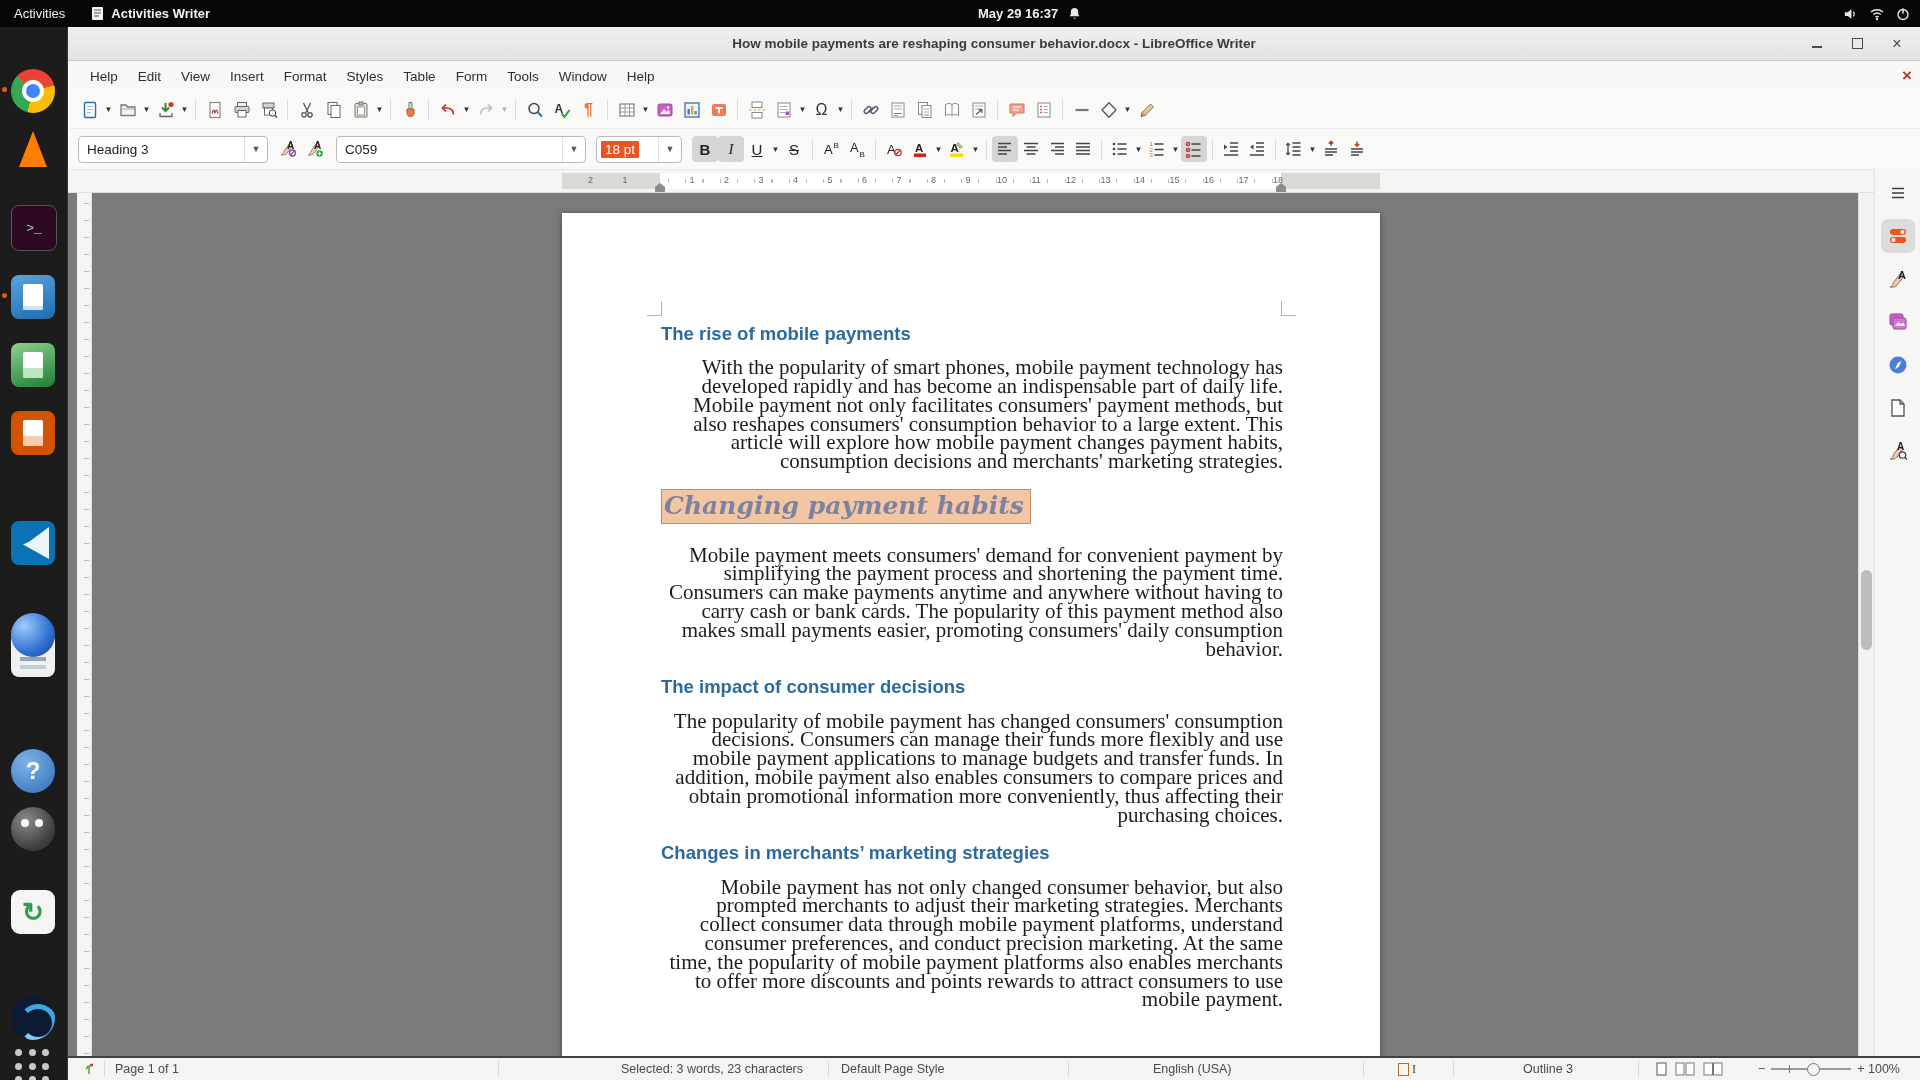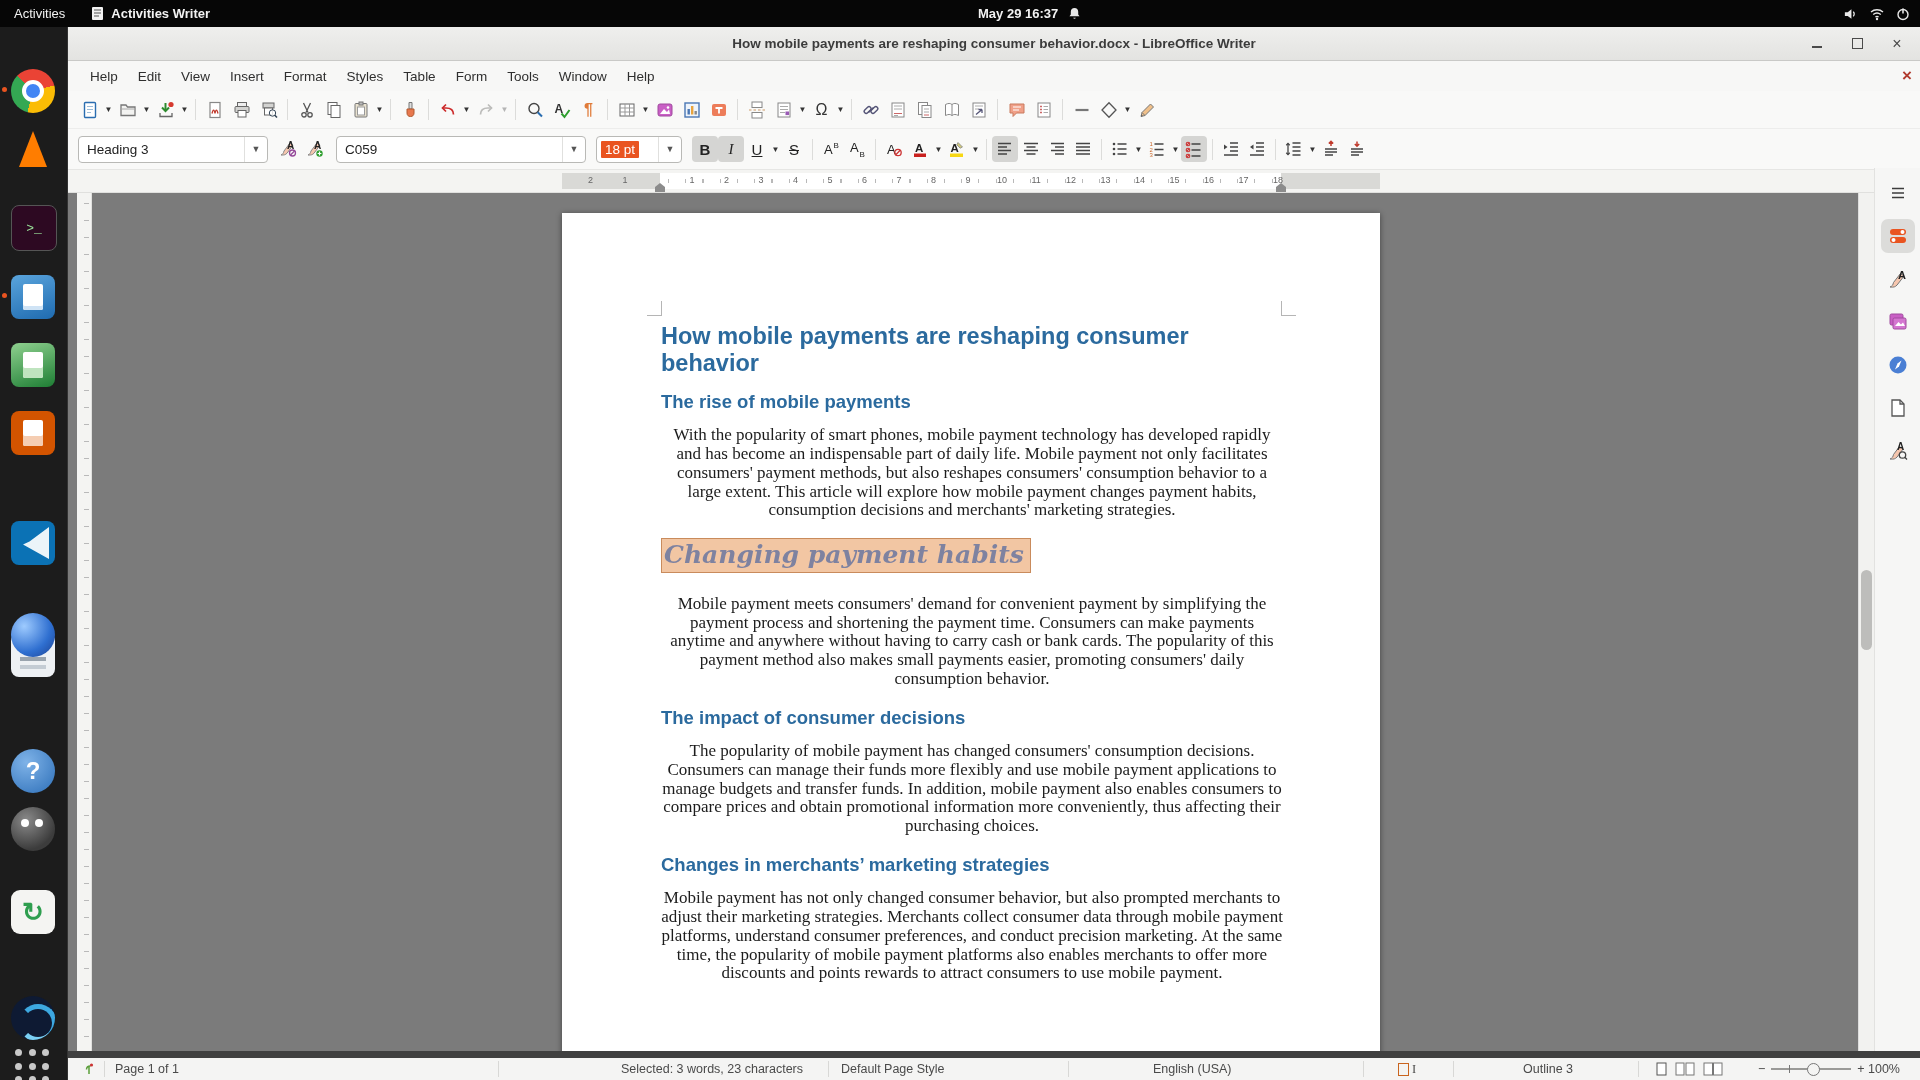--- a/index.html
+++ b/index.html
@@ -106,33 +106,33 @@
   .docarea{flex:1;background:#7b7b7b;position:relative;overflow:hidden;width:1807px;}
   .page{position:absolute;left:494px;top:20px;width:818px;height:1400px;background:#fff;
         box-shadow:0 1px 6px rgba(0,0,0,.45);}
   .corner{position:absolute;width:14px;height:14px;border-color:#b5b5b5;}
   .c-tl{left:94px;top:90px;border-left:1px solid #b5b5b5;border-top:1px solid #b5b5b5;border-left:none;border-top:none;
         border-right:1px solid #b5b5b5;border-bottom:1px solid #b5b5b5;}
   .c-tr{right:88px;top:90px;border-left:1px solid #b5b5b5;border-bottom:1px solid #b5b5b5;}
   .content{position:absolute;left:99px;top:110px;width:622px;color:#1c1c1c;}
   .doc-h1{font-size:23.5px;font-weight:bold;color:#2b6a9e;margin:0 0 14px 0;line-height:1.15;}
   .doc-h2{font-size:18.5px;font-weight:bold;color:#2b6a9e;margin:18px 0 9px 0;line-height:1.15;}
-  .doc-p{font-family:"Liberation Serif",serif;font-size:17px;line-height:18.8px;margin:14px 0 6px 0;text-align:center;}
+  .doc-p{font-family:"Liberation Serif",serif;font-size:21px;line-height:18.8px;margin:14px 0 6px 0;text-align:right;}
   .doc-h3sel{display:inline-block;font-family:"DejaVu Serif",serif;font-style:italic;font-weight:bold;
         font-size:25px;color:#7e82a0;background:#f2c6a3;border:1px solid #c98b5c;padding:2px 6px 3px 2px;
         margin:12px 0 8px 0;line-height:1.1;}
   .vscroll{position:absolute;right:0;top:0;width:16px;height:870px;background:#f2f2f0;border-left:1px solid #ddd;}
   .vthumb{position:absolute;left:2px;top:377px;width:11px;height:80px;background:#bdbdbb;border-radius:6px;}
   
   .sidebar{position:absolute;right:0;top:141px;bottom:22px;width:46px;background:#f6f6f5;border-left:1px solid #e2e2e0;
         display:flex;flex-direction:column;align-items:center;padding-top:8px;gap:9px;box-sizing:border-box;}
   .sbtn{width:34px;height:34px;display:flex;align-items:center;justify-content:center;border-radius:7px;}
   .sbtn.active{background:#dcdcda;}
   
-  .statusbar{height:22px;background:#f4f4f3;border-top:7px solid #404040;position:relative;font-size:12.5px;
+  .statusbar{height:22px;background:#f4f4f3;border-top:2px solid #404040;position:relative;font-size:12.5px;
         color:#4a4a4a;flex:0 0 auto;}
   .st{position:absolute;top:0;height:22px;display:flex;align-items:center;}
   .ssep{position:absolute;top:3px;width:1px;height:16px;background:#d8d8d6;}
   .insbox{width:9px;height:11px;border:1px solid #c9641e;margin-right:3px;}
   .zoomline{width:80px;height:2px;background:#9a9a98;position:relative;margin:0 6px;}
   .zoomline i{position:absolute;left:36px;top:-5px;width:11px;height:11px;border:1px solid #777;border-radius:50%;background:#f4f4f3;}
   .zoomline b{position:absolute;left:18px;top:-3px;width:1px;height:8px;background:#777;}
   svg{display:block;}
   svg text{font-family:"Liberation Sans",sans-serif;}
 </style>
@@ -658,21 +658,20 @@
         <span class="rnum" style="left: 711px;">18</span>
       </div>
   </div>
 
   <div class="docarea">
     <div class="vruler"></div>
     <div class="page">
       <div class="corner c-tl" style="left:85px;top:88px;border:none;border-right:1px solid #b5b5b5;border-bottom:1px solid #b5b5b5;"></div>
       <div class="corner c-tr" style="left:719px;top:88px;border:none;border-left:1px solid #b5b5b5;border-bottom:1px solid #b5b5b5;"></div>
       <div class="content">
-        <div class="doc-h1">How mobile payments are reshaping consumer behavior</div>
         <div class="doc-h2" style="margin-top:0">The rise of mobile payments</div>
         <p class="doc-p">With the popularity of smart phones, mobile payment technology has developed rapidly and has become an indispensable part of daily life. Mobile payment not only facilitates consumers' payment methods, but also reshapes consumers' consumption behavior to a large extent. This article will explore how mobile payment changes payment habits, consumption decisions and merchants' marketing strategies.</p>
         <div><span class="doc-h3sel">Changing payment habits</span></div>
         <p class="doc-p">Mobile payment meets consumers' demand for convenient payment by simplifying the payment process and shortening the payment time. Consumers can make payments anytime and anywhere without having to carry cash or bank cards. The popularity of this payment method also makes small payments easier, promoting consumers' daily consumption behavior.</p>
         <div class="doc-h2">The impact of consumer decisions</div>
         <p class="doc-p">The popularity of mobile payment has changed consumers' consumption decisions. Consumers can manage their funds more flexibly and use mobile payment applications to manage budgets and transfer funds. In addition, mobile payment also enables consumers to compare prices and obtain promotional information more conveniently, thus affecting their purchasing choices.</p>
         <div class="doc-h2">Changes in merchants’ marketing strategies</div>
         <p class="doc-p">Mobile payment has not only changed consumer behavior, but also prompted merchants to adjust their marketing strategies. Merchants collect consumer data through mobile payment platforms, understand consumer preferences, and conduct precision marketing. At the same time, the popularity of mobile payment platforms also enables merchants to offer more discounts and points rewards to attract consumers to use mobile payment.</p>
       </div>
     </div>

